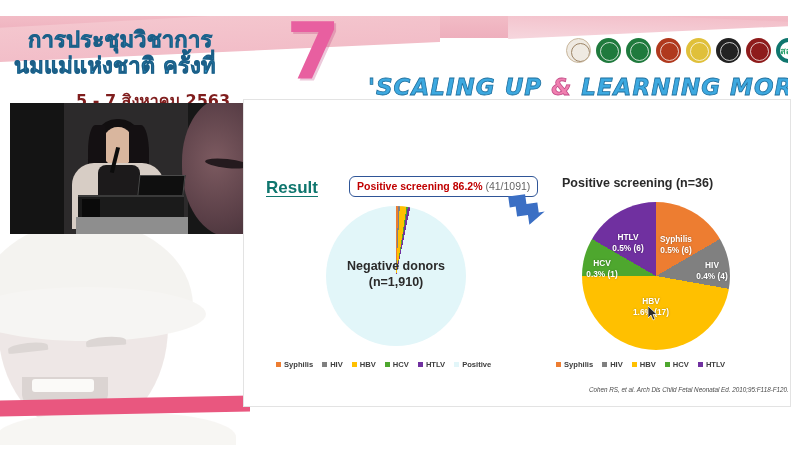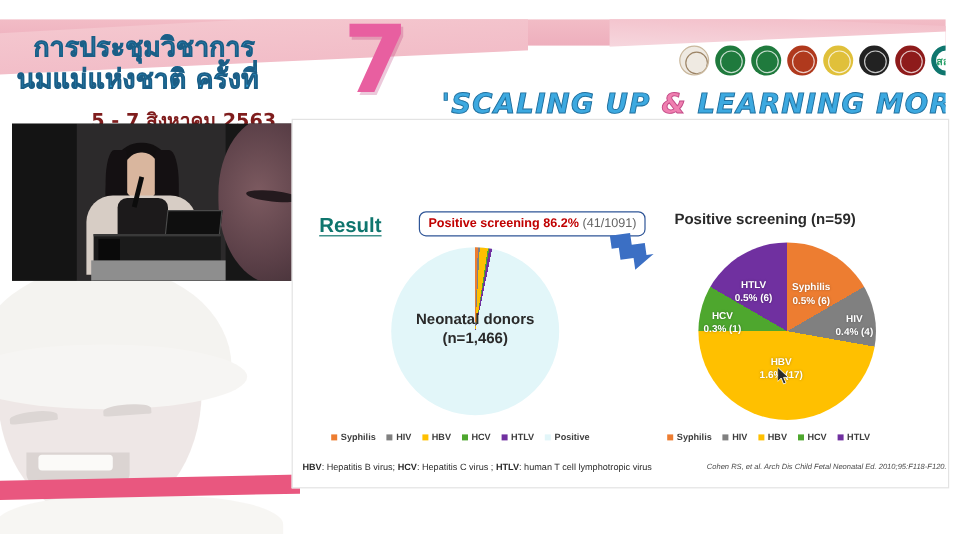--- a/index.html
+++ b/index.html
@@ -424,22 +424,22 @@
 
     <div class="pie-left">
 
       <div class="wedge" style="background: conic-gradient(from 0deg, #ED7D31 0deg 1.8deg, transparent 1.8deg);"></div>
       <div class="wedge" style="background: conic-gradient(from 0deg, transparent 1.8deg, #808080 1.8deg 3.1deg, transparent 3.1deg);"></div>
       <div class="wedge" style="background: conic-gradient(from 0deg, transparent 3.1deg, #FFC000 3.1deg 8.7deg, transparent 8.7deg);"></div>
       <div class="wedge" style="background: conic-gradient(from 0deg, transparent 8.7deg, #4EA72E 8.7deg 9.7deg, transparent 9.7deg);"></div>
       <div class="wedge" style="background: conic-gradient(from 0deg, transparent 9.7deg, #7030A0 9.7deg 11.7deg, transparent 11.7deg);"></div>
     </div>
     <div class="pie-left-label">
-      <div>Neonatal donors</div>
-      <div>(n=1,466)</div>
+      <div>Negative donors</div>
+      <div>(n=1,910)</div>
     </div>
 
     <div class="legend legend-left">
       <span class="leg-item">
           <i class="leg-sw" style="background:#ED7D31"></i>
           <span>Syphilis</span>
         </span>
       <span class="leg-item">
           <i class="leg-sw" style="background:#808080"></i>
           <span>HIV</span>
@@ -455,21 +455,21 @@
       <span class="leg-item">
           <i class="leg-sw" style="background:#7030A0"></i>
           <span>HTLV</span>
         </span>
       <span class="leg-item">
           <i class="leg-sw" style="background:#E2F6F9"></i>
           <span>Positive</span>
         </span>
     </div>
 
-    <div class="right-pie-title">Positive screening (n=59)</div>
+    <div class="right-pie-title">Positive screening (n=36)</div>
     <div class="pie-right" style="background: conic-gradient(
             #ED7D31 0deg 60deg,
             #808080 60deg 100deg,
             #FFC000 100deg 270deg,
             #4EA72E 270deg 300deg,
             #7030A0 300deg 360deg);"></div>
 
     <div class="slice-label" style="left:404px; top:134px; width:56px;">
       <div>Syphilis</div>
       <div>0.5% (6)</div>
@@ -511,20 +511,17 @@
       <span class="leg-item">
           <i class="leg-sw" style="background:#4EA72E"></i>
           <span>HCV</span>
         </span>
       <span class="leg-item">
           <i class="leg-sw" style="background:#7030A0"></i>
           <span>HTLV</span>
         </span>
     </div>
 
-    <div class="footnote">
-      <b>HBV</b><span>: Hepatitis B virus; </span><b>HCV</b><span>: Hepatitis C virus ; </span><b>HTLV</b><span>: human T cell lymphotropic virus</span>
-    </div>
 
     <div class="citation">Cohen RS, et al. Arch Dis Child Fetal Neonatal Ed. 2010;95:F118-F120.</div>
   </div>
 
 </div>
 
 </body></html>

